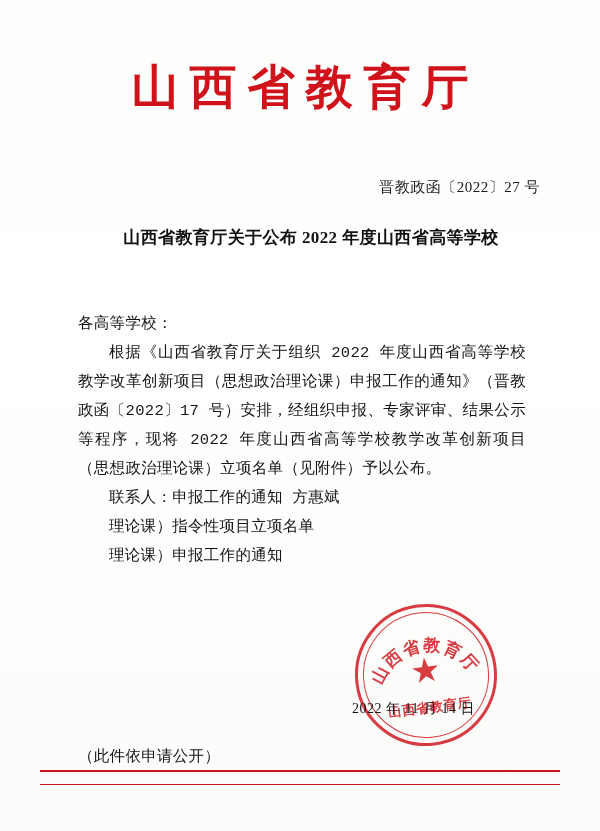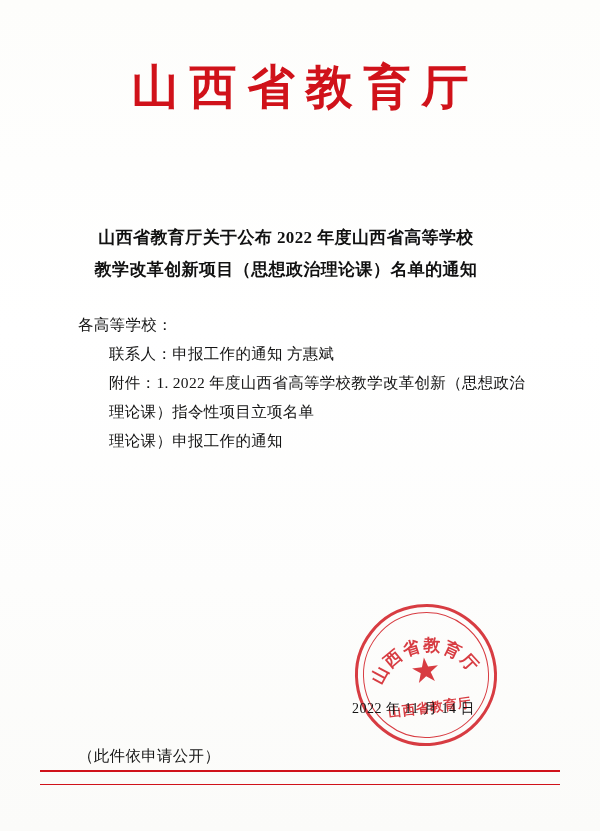--- a/index.html
+++ b/index.html
@@ -54,21 +54,21 @@
     right: 60px;
     top: 178px;
     font-size: 15px;
     color: #1a1a1a;
     letter-spacing: 0.5px;
   }
 
   
   .doc-title {
     position: absolute;
-    left: 56px;
+    left: 81px;
     top: 222px;
     width: 460px;
     text-align: center;
     font-size: 17px;
     font-weight: bold;
     line-height: 32px;
     color: #111;
     letter-spacing: 0.4px;
   }
   .doc-title div { white-space: nowrap; }
@@ -76,20 +76,21 @@
   
   .body-text {
     position: absolute;
     left: 78px;
     top: 310px;
     width: 448px;
     font-size: 15.5px;
     line-height: 29px;
     color: #141414;
     letter-spacing: 0.3px;
+    font-family: Liberation Mono, monospace;
   }
   .body-text p {
     margin: 0;
     text-align: justify;
     text-justify: inter-ideograph;
   }
   .indent2 { text-indent: 2em; }
   .attach-item {
     margin: 0;
     padding-left: 3.1em;
@@ -201,30 +202,30 @@
 </head>
 <body>
 
 <div class="page">
   <div class="paper-inner">
 
     <div class="masthead">
       <div class="masthead-title">山西省教育厅</div>
     </div>
 
+    <div class="doc-number">晋教政函〔2022〕27 号</div>
 
     <div class="doc-title">
       <div>山西省教育厅关于公布 2022 年度山西省高等学校</div>
-      <div>教学改革创新项目（思想政治理论课）名单的通知</div>
     </div>
 
     <div class="body-text">
       <p>各高等学校：</p>
+      <p class="indent2">根据《山西省教育厅关于组织 2022 年度山西省高等学校教学改革创新项目（思想政治理论课）申报工作的通知》（晋教政函〔2022〕17 号）安排，经组织申报、专家评审、结果公示等程序，现将 2022 年度山西省高等学校教学改革创新项目（思想政治理论课）立项名单（见附件）予以公布。</p>
       <p class="indent2">联系人：申报工作的通知  方惠斌</p>
-      <p class="attach-first">附件：1. 2022 年度山西省高等学校教学改革创新（思想政治</p>
       <p class="attach-item">理论课）指令性项目立项名单</p>
       <p class="attach-item">理论课）申报工作的通知</p>
     </div>
 
     <div class="seal">
       <div class="seal-inner"></div>
       <svg class="seal-arc" viewBox="0 0 136 136">
         <defs>
           <path id="arcpath" d="M 20,80 A 50,50 0 0 1 116,80" fill="none"></path>
         </defs>

